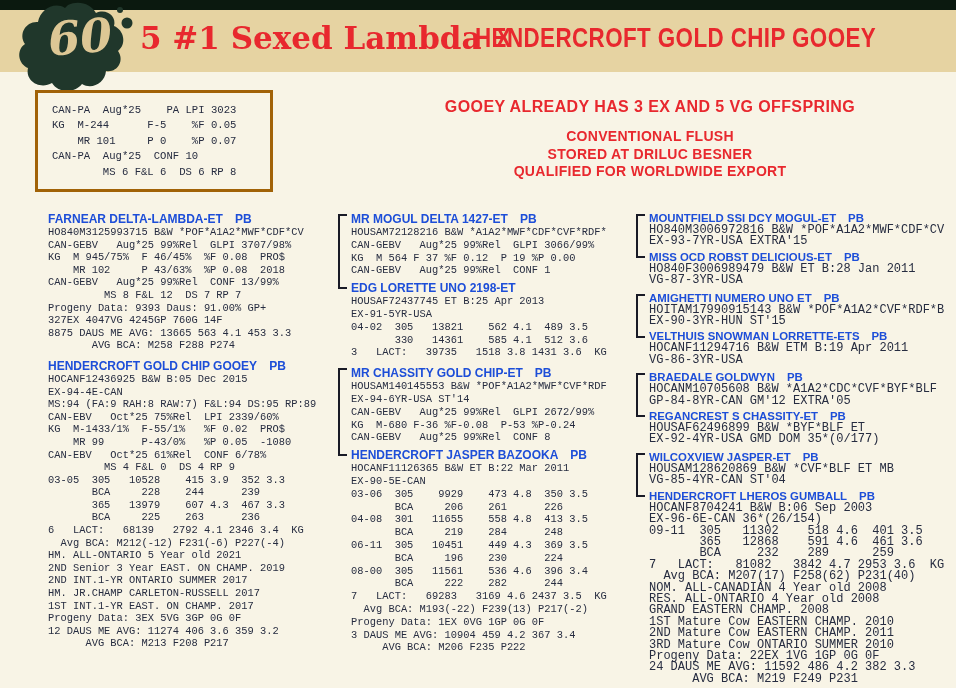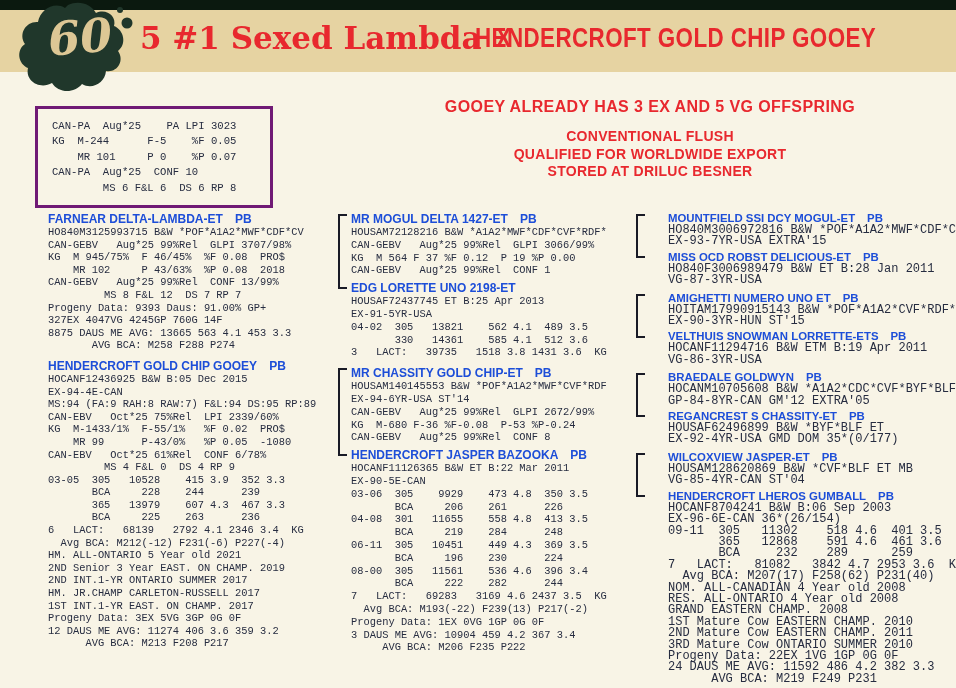--- a/index.html
+++ b/index.html
@@ -25,21 +25,21 @@
   }
   .cross-x, .main-title {
     font-weight:bold; color:var(--accent,#e8282e); font-size:28px;
     display:inline-block; transform:scaleX(0.8); transform-origin:left center;
     letter-spacing:0.5px;
   }
   .main-title { margin-left:-40px; }
 
   .stats-box {
     position:absolute; left:35px; top:90px; width:212px;
-    border:3px solid #701a75; padding:10px 6px 9px 14px; background:transparent;margin-top:16px;
+    border:3px solid #a16207; padding:10px 6px 9px 14px; background:transparent;
   }
   .stats-box .mono-line { font-size:10.6px; line-height:15.4px; }
 
   .announce {
     position:absolute; left:345px; top:98px; width:610px; text-align:center;
     color:var(--accent,#e8282e); font-weight:bold;
   }
   .announce .headline { font-size:16px; letter-spacing:0.4px; margin-bottom:12px; }
   .announce .line { font-size:14px; line-height:17.5px; letter-spacing:0.3px; }
 
@@ -58,21 +58,21 @@
     position:absolute; left:0; top:2px; width:7px;
     border:2px solid #191a26; border-right:none;
   }
   .ped-section { margin-bottom:4px; }
   .sec-head { font-weight:bold; font-size:12px; line-height:14px; color:#1d4ed8; }
   .sec-pb { margin-left:12px; }
   .ped-col .mono-line { font-size:10.4px; line-height:12.6px; }
   #col-1 .mono-line { line-height:12.8px; }
   #col-2 .mono-line { font-size:12px; line-height:11.4px; }
   #col-2 .sec-head { font-size:11.4px; line-height:13px; }
-  #col-2 .ped-section { margin-bottom:3px;margin-left:19px; }
+  #col-2 .ped-section { margin-bottom:3px; }
   #col-2 .ped-group { margin-bottom:5px; }
 </style>
 </head>
 <body>
 
 <div class="top-strip"></div>
 <div class="band"></div>
 
 <div class="blob-wrap">
   <svg width="130" height="100" viewBox="0 0 130 100">
@@ -93,22 +93,22 @@
   <div class="mono-line">CAN-PA  Aug*25    PA LPI 3023</div>
   <div class="mono-line">KG  M-244      F-5    %F 0.05</div>
   <div class="mono-line">    MR 101     P 0    %P 0.07</div>
   <div class="mono-line">CAN-PA  Aug*25  CONF 10</div>
   <div class="mono-line">        MS 6 F&amp;L 6  DS 6 RP 8</div>
 </div>
 
 <div class="announce">
   <div class="headline">GOOEY ALREADY HAS 3 EX AND 5 VG OFFSPRING</div>
   <div class="line">CONVENTIONAL FLUSH</div>
+  <div class="line">STORED AT DRILUC BESNER</div>
   <div class="line">QUALIFIED FOR WORLDWIDE EXPORT</div>
-  <div class="line">STORED AT DRILUC BESNER</div>
 </div>
 
 <div class="ped-col" id="col-0">
     <div class="ped-group">
       <div class="ped-section">
         <div class="sec-head"><span>FARNEAR DELTA-LAMBDA-ET</span><span class="sec-pb">PB</span></div>
         <div class="mono-line">HO840M3125993715 B&amp;W *POF*A1A2*MWF*CDF*CV</div>
         <div class="mono-line">CAN-GEBV   Aug*25 99%Rel  GLPI 3707/98%</div>
         <div class="mono-line">KG  M 945/75%  F 46/45%  %F 0.08  PRO$</div>
         <div class="mono-line">    MR 102     P 43/63%  %P 0.08  2018</div>

